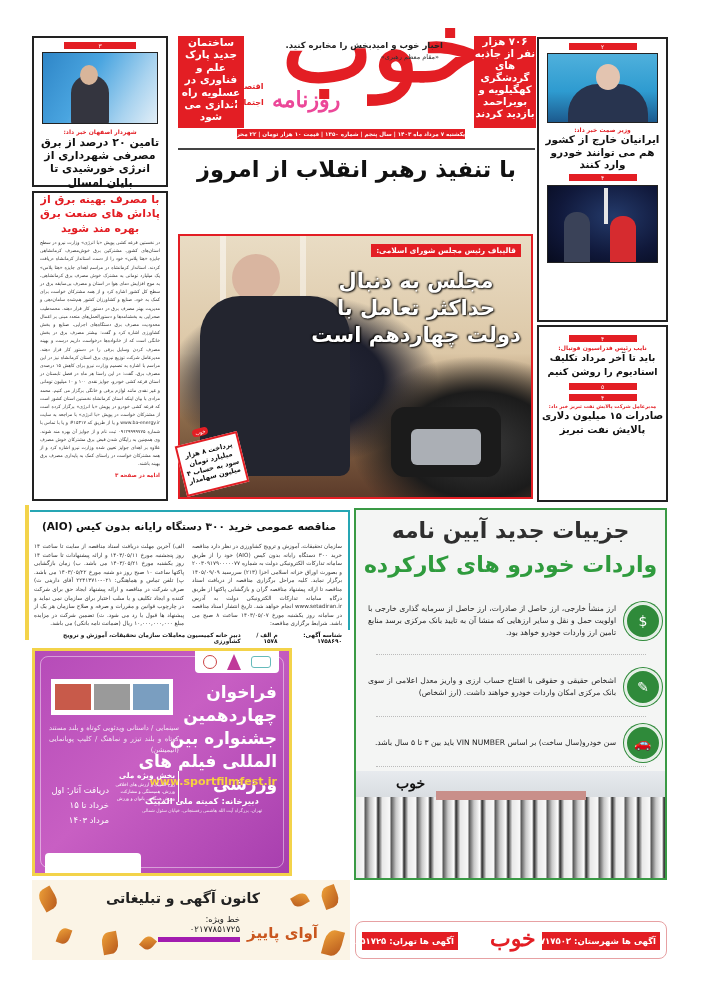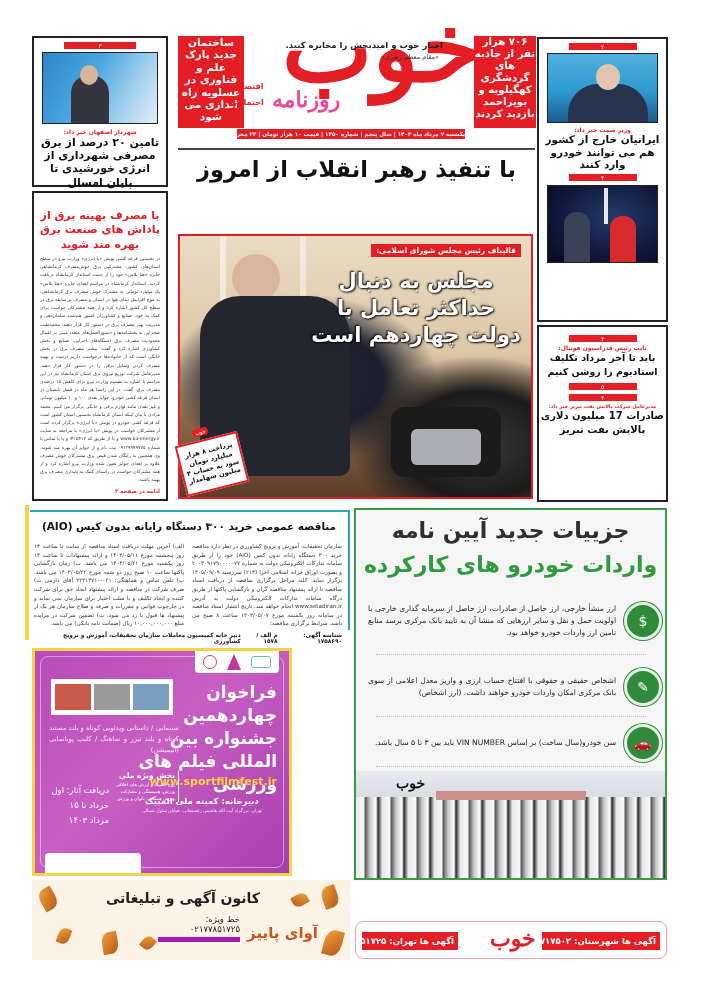--- a/index.html
+++ b/index.html
@@ -31,21 +31,21 @@
 
   .kicker { color: #e31e24; font-size: 6px; text-align: center; font-weight: bold; }
   .hd { font-weight: bold; text-align: center; color: #111; line-height: 1.2; }
 
   
   .lt-box { left: 32px; top: 36px; width: 136px; height: 151px; }
   .lt-photo { margin: 3px 8px 0 8px; height: 72px; border: 1px solid #222; background: linear-gradient(120deg, #2f86c7 0%, #4aa5e0 40%, #a9d3ef 75%, #e2eef7 100%); }
 
   
   .la-box { left: 32px; top: 191px; width: 136px; height: 310px; }
-  .la-title { color: #e31e24; font-weight: bold; font-size: 11px; text-align: center; line-height: 1.3; margin-top: 16px; }
+  .la-title { color: #e31e24; font-weight: bold; font-size: 11px; text-align: center; line-height: 1.3; margin-top: 0; }
   .la-body { font-size: 4.6px; line-height: 8.2px; color: #333; text-align: justify; padding: 3px 6px 0 6px; }
   .la-cont { color: #e31e24; font-size: 5.5px; font-weight: bold; padding: 3px 6px; }
 
   
   .rt-box { left: 537px; top: 37px; width: 131px; height: 285px; }
   .rt-photo1 { margin: 3px 8px 0 8px; height: 70px; border: 1px solid #222; background: linear-gradient(180deg, #4fb0dc 0%, #2e9bd0 55%, #1c5a8e 100%); }
   .rt-photo2 { margin: 4px 8px 0 8px; height: 78px; border: 1px solid #222; background: radial-gradient(ellipse at 60% 40%, #243a6a 0%, #10183a 60%, #070b1e 100%); }
 
   .rb-box { left: 537px; top: 325px; width: 131px; height: 177px; }
 
@@ -191,21 +191,21 @@
   </div>
 </div>
 
 <div class="abs side-box rb-box">
   <div class="num-bar" style="width:68px;margin-top:8px;">۴</div>
   <div class="kicker" style="margin-top:2px;">نایب رئیس فدراسیون فوتبال:</div>
   <div class="hd" style="font-size:9.5px;line-height:1.45;">باید تا آخر مرداد تکلیف استادیوم را روشن کنیم</div>
   <div class="num-bar" style="width:68px;margin-top:4px;">۵</div>
   <div class="num-bar" style="width:68px;margin-top:4px;">۴</div>
   <div class="kicker" style="margin-top:2px;font-size:5px;">مدیرعامل شرکت پالایش نفت تبریز خبر داد:</div>
-  <div class="hd" style="font-size:10px;line-height:1.4;">صادرات 17 میلیون دلاری پالایش نفت تبریز</div>
+  <div class="hd" style="font-size:10px;line-height:1.4;">صادرات ۱۵ میلیون دلاری پالایش نفت تبریز</div>
 </div>
 
 <div class="abs car-box">
   <div class="car-title1">جزییات جدید آیین نامه</div>
   <div class="car-title2">واردات خودرو های کارکرده</div>
 
   <div class="car-item" style="top:92px;">
     <div class="car-icon">$</div>
     <div class="car-text">ارز منشأ خارجی، ارز حاصل از صادرات، ارز حاصل از سرمایه گذاری خارجی با اولویت حمل و نقل و سایر ارزهایی که منشا آن به تایید بانک مرکزی برسد منابع تامین ارز واردات خودرو خواهد بود.</div>
   </div>

